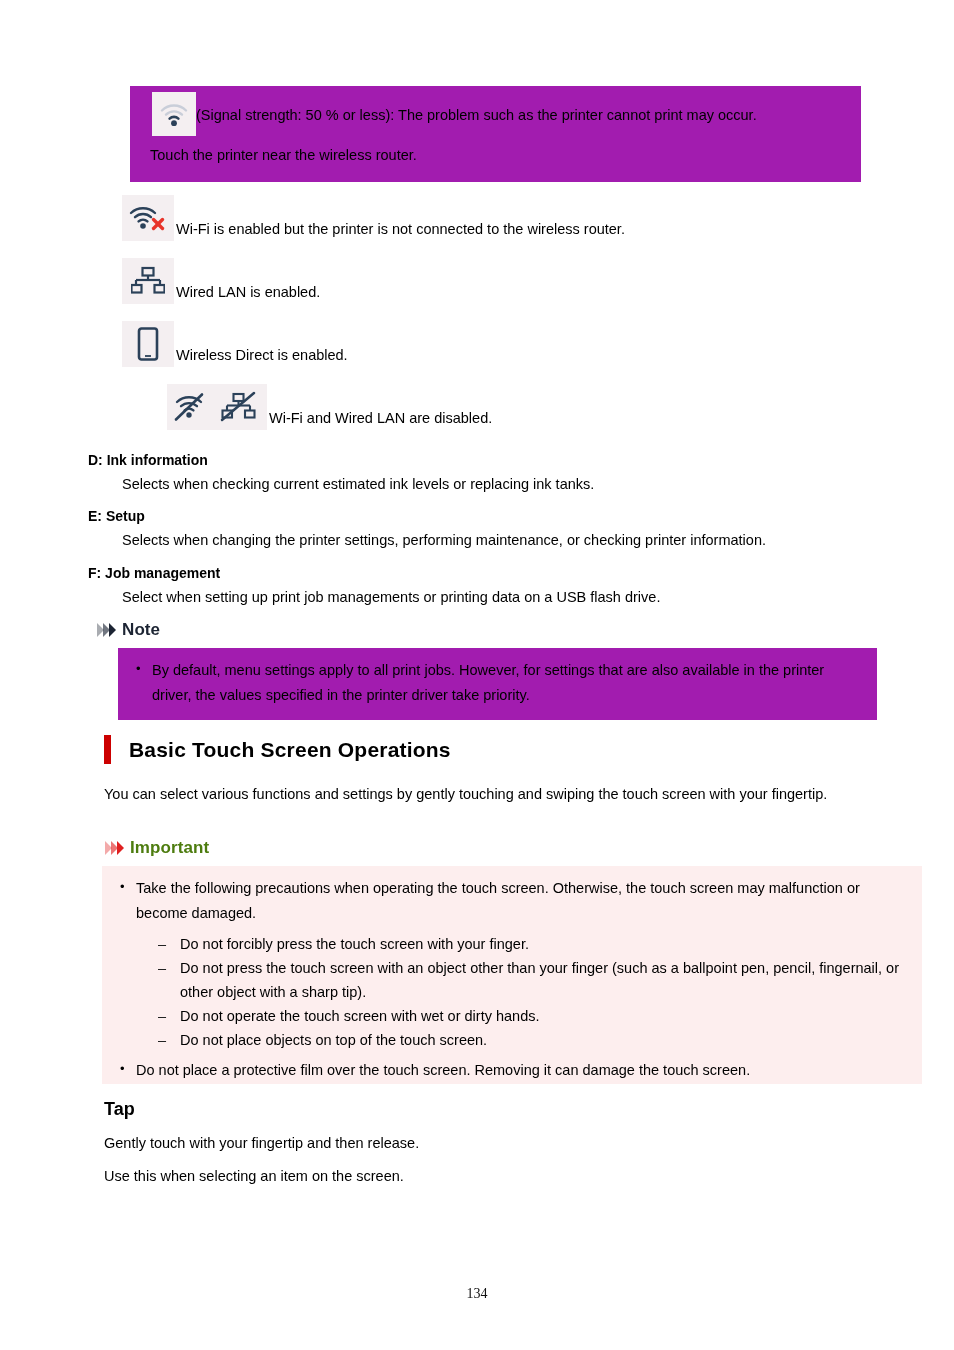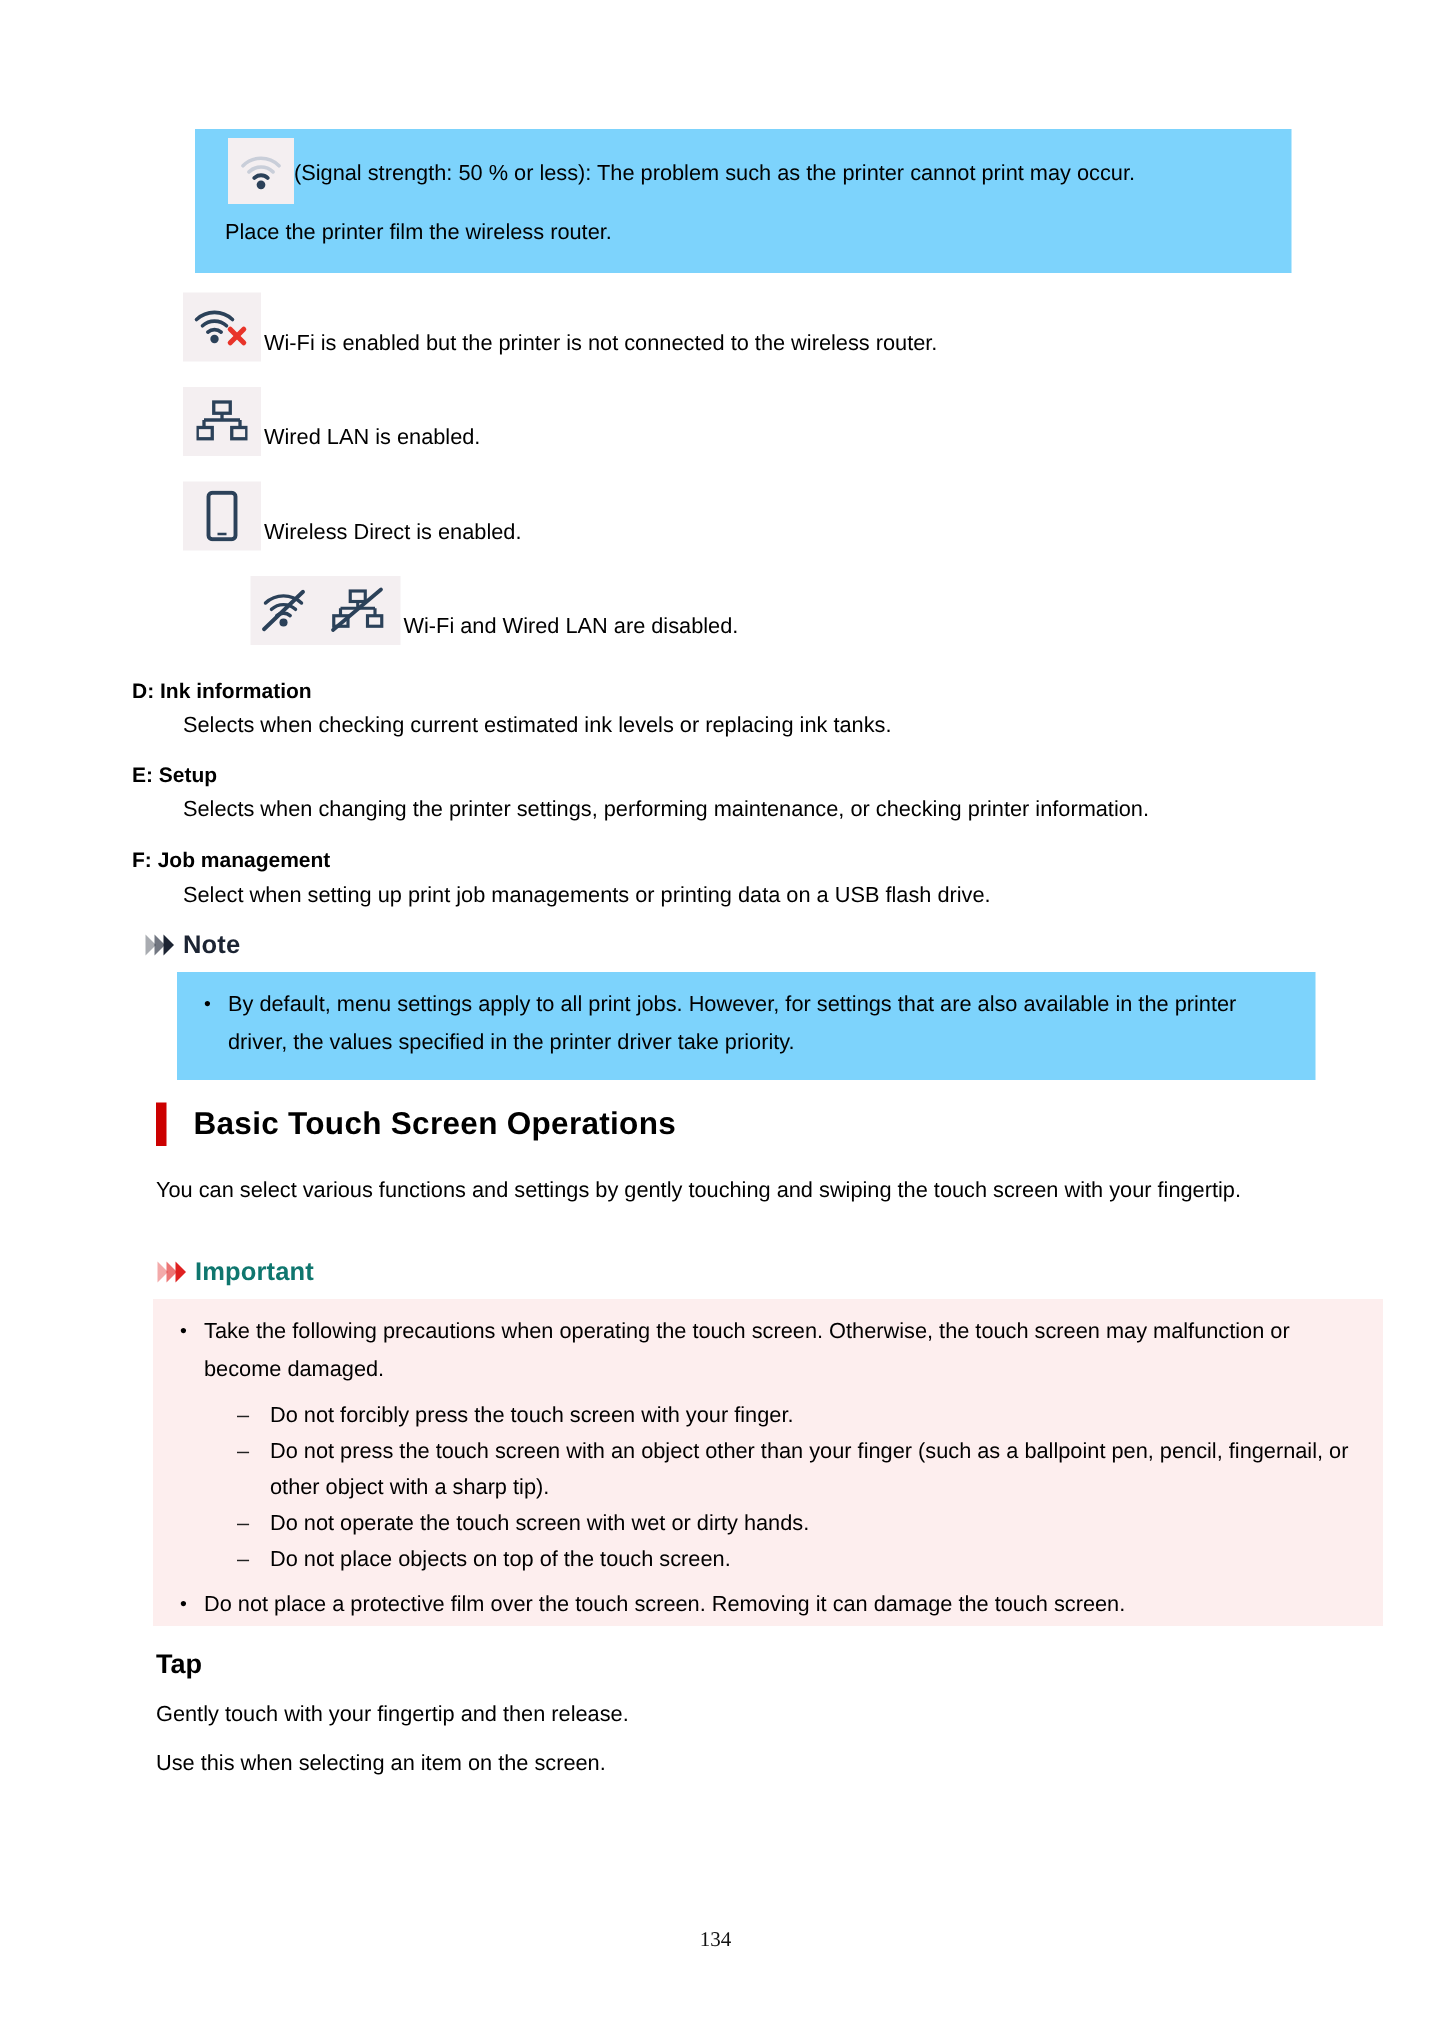--- a/index.html
+++ b/index.html
@@ -20,21 +20,21 @@
 
   .page {
     position: relative;
     width: 954px;
     height: 1350px;
     overflow: hidden;
   }
 
   
   .panel-blue {
-    background: #7dd3fc;
+    background: #a21caf;
   }
   .panel-pink {
     background: #fdeeee;
   }
 
   
   .icon-chip {
     background: #f4eff1;
     display: inline-flex;
     align-items: center;
@@ -253,21 +253,21 @@
     <div class="signal-line1">
       <span class="icon-chip">
         <svg width="30" height="26" viewBox="0 0 30 26">
           <path d="M3 9.5 A17 17 0 0 1 27 9.5" fill="none" stroke="#c9ced9" stroke-width="2.4" stroke-linecap="round"></path>
           <path d="M7 13.6 A11.5 11.5 0 0 1 23 13.6" fill="none" stroke="#c9ced9" stroke-width="2.4" stroke-linecap="round"></path>
           <path d="M10.6 17.6 A6.4 6.4 0 0 1 19.4 17.6" fill="none" stroke="#2b4159" stroke-width="2.6" stroke-linecap="round"></path>
           <circle cx="15" cy="22.2" r="2.9" fill="#2b4159"></circle>
         </svg>
       </span><span>(Signal strength: 50 % or less): The problem such as the printer cannot print may occur.</span>
     </div>
-    <div class="signal-line2">Place the printer film the wireless router.</div>
+    <div class="signal-line2">Touch the printer near the wireless router.</div>
   </div>
 
   <div class="status-row" id="row-wifi-x">
     <span class="icon-chip">
       <svg width="38" height="28" viewBox="0 0 38 28">
         <path d="M2 9 A17.5 17.5 0 0 1 26 9" fill="none" stroke="#2b4159" stroke-width="2.4" stroke-linecap="round"></path>
         <path d="M6 13.2 A11.8 11.8 0 0 1 22 13.2" fill="none" stroke="#2b4159" stroke-width="2.4" stroke-linecap="round"></path>
         <path d="M9.6 17.4 A6.6 6.6 0 0 1 18.4 17.4" fill="none" stroke="#2b4159" stroke-width="2.5" stroke-linecap="round"></path>
         <circle cx="14" cy="22" r="2.8" fill="#2b4159"></circle>
         <g stroke="#e8342a" stroke-width="3.4" stroke-linecap="round">
@@ -360,21 +360,21 @@
   </div>
 
   <div class="body-para" id="intro-para">You can select various functions and settings by gently touching and swiping the touch screen with your fingertip.</div>
 
   <div class="marker-head" id="important-head">
     <span class="chevrons">
       <span class="chev c1"></span>
         <span class="chev c2"></span>
         <span class="chev c3"></span>
     </span>
-    <span class="label" style="color:#0f766e">Important</span>
+    <span class="label" style="color:#4d7c0f">Important</span>
   </div>
   <div class="panel-pink" id="important-panel">
     <ul class="bullets">
       <li>
         <span>Take the following precautions when operating the touch screen. Otherwise, the touch screen may malfunction or become damaged.</span>
         <ul class="dashes">
           <li>Do not forcibly press the touch screen with your finger.</li>
           <li>Do not press the touch screen with an object other than your finger (such as a ballpoint pen, pencil, fingernail, or other object with a sharp tip).</li>
           <li>Do not operate the touch screen with wet or dirty hands.</li>
           <li>Do not place objects on top of the touch screen.</li>

